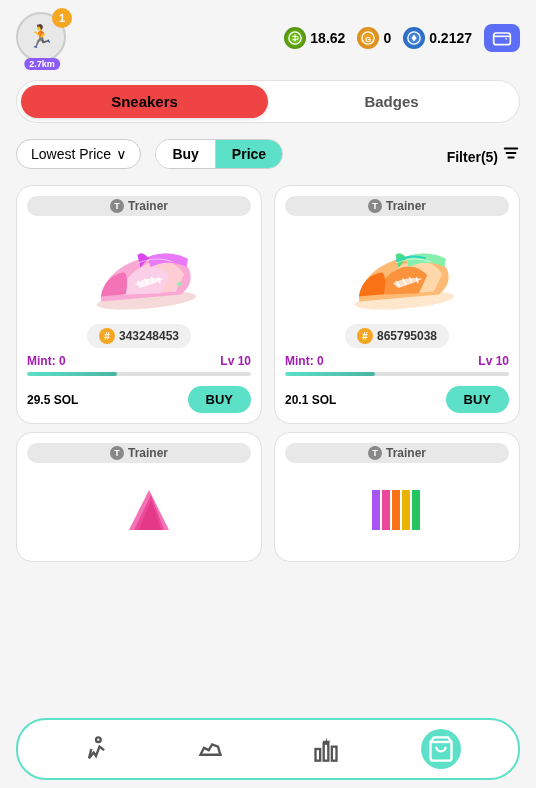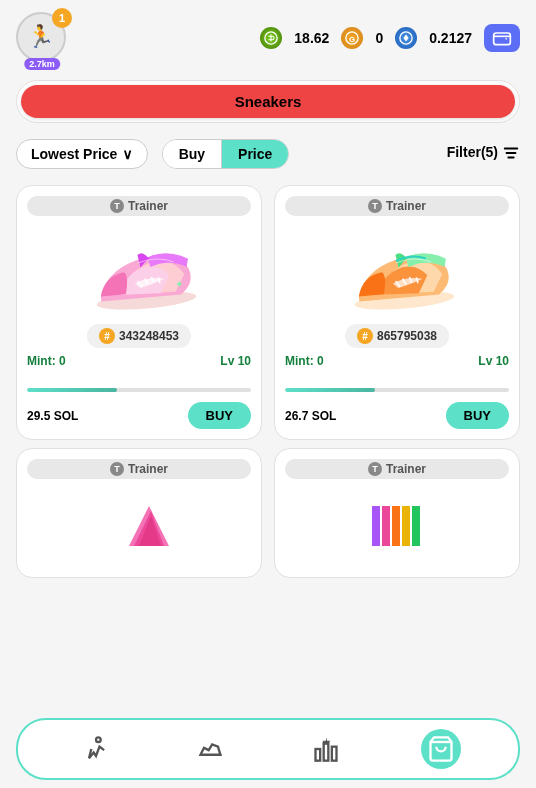--- a/index.html
+++ b/index.html
@@ -72,21 +72,21 @@
 
     .header-stats {
       display: flex;
       align-items: center;
       gap: 12px;
     }
 
     .stat-item {
       display: flex;
       align-items: center;
-      gap: 12px;
+      gap: 4px;
       font-size: 14px;
       font-weight: bold;
     }
 
     .coin-icon {
       width: 22px;
       height: 22px;
       border-radius: 50%;
       display: flex;
       align-items: center;
@@ -150,21 +150,21 @@
       gap: 10px;
       padding: 8px 16px;
     }
 
     .filter-btn {
       border: 1.5px solid #ccc;
       background: white;
       border-radius: 20px;
       padding: 6px 14px;
       font-size: 14px;
-      font-weight: bold;
+      font-weight: normal;
       cursor: pointer;
       display: flex;
       align-items: center;
       gap: 5px;
     }
 
     .buy-rent-group {
       display: flex;
       border: 1.5px solid #ccc;
       border-radius: 20px;
@@ -189,21 +189,21 @@
       font-weight: bold;
       background: #5de0c8;
       border: none;
       cursor: pointer;
       color: #000;
     }
 
     .filter-right {
       margin-left: auto;
       display: flex;
-      align-items: flex-start;
+      align-items: flex-end;
       gap: 4px;
       font-size: 14px;
       font-weight: bold;
       cursor: pointer;
     }
 
     
     .cards-grid {
       display: grid;
       grid-template-columns: 1fr 1fr;
@@ -285,22 +285,22 @@
       justify-content: center;
       font-weight: bold;
     }
 
     .card-stats {
       display: flex;
       justify-content: space-between;
       width: 100%;
       font-size: 12px;
       font-weight: bold;
-      color: #15803d;
-      margin-bottom: 20px;
+      color: #a21caf;
+      margin-bottom: 4px;
     }
 
     .progress-bar {
       width: 100%;
       height: 4px;
       background: #e0e0e0;
       border-radius: 2px;
       margin-bottom: 10px;
       overflow: hidden;
     }
@@ -441,20 +441,21 @@
         <rect x="2" y="6" width="20" height="14" rx="3" stroke="white" stroke-width="2"></rect>
         <path d="M16 13a1 1 0 1 0 2 0 1 1 0 0 0-2 0z" fill="white"></path>
         <path d="M2 10h20" stroke="white" stroke-width="2"></path>
       </svg>
     </div>
   </div>
 </div>
 
 <div class="tabs">
   <div class="tab active">Sneakers</div>
+  <div class="tab">Badges</div>
 </div>
 
 <div class="filter-bar">
   <button class="filter-btn">
     <span>Lowest Price</span>
     <span>∨</span>
   </button>
 
   <div class="buy-rent-group">
     <button class="buy-btn">Buy</button>
@@ -559,21 +560,21 @@
       <span>865795038</span>
     </div>
     <div class="card-stats">
       <span>Mint: <span>0</span></span>
       <span>Lv <span>10</span></span>
     </div>
     <div class="progress-bar">
       <div class="progress-fill" style="width: 40%"></div>
     </div>
     <div class="card-footer">
-      <span class="price">26.7 SOL</span>
+      <span class="price">20.1 SOL</span>
       <button class="buy-card-btn">BUY</button>
     </div>
   </div>
 </div>
 
 <div class="partial-cards">
 
   <div class="partial-card">
     <div class="card-type-badge">
       <div class="type-icon">T</div>

